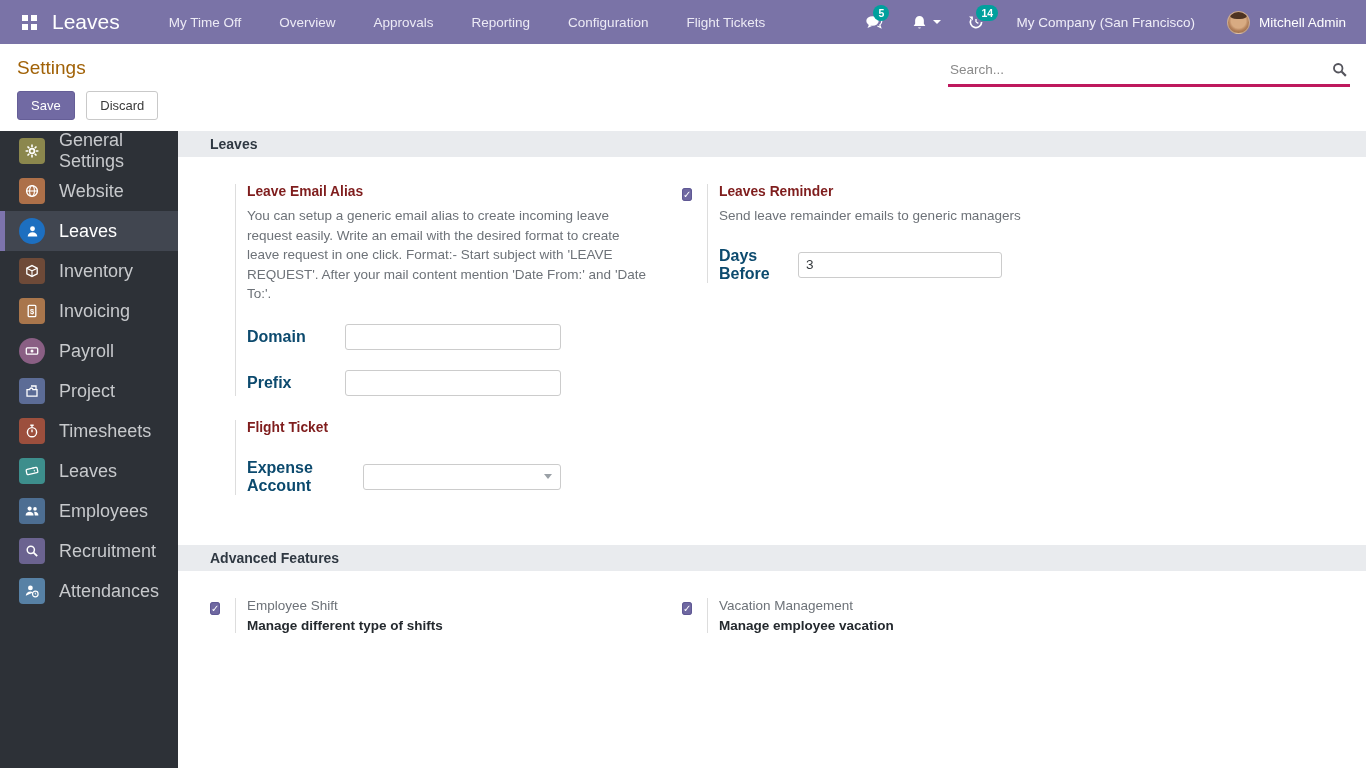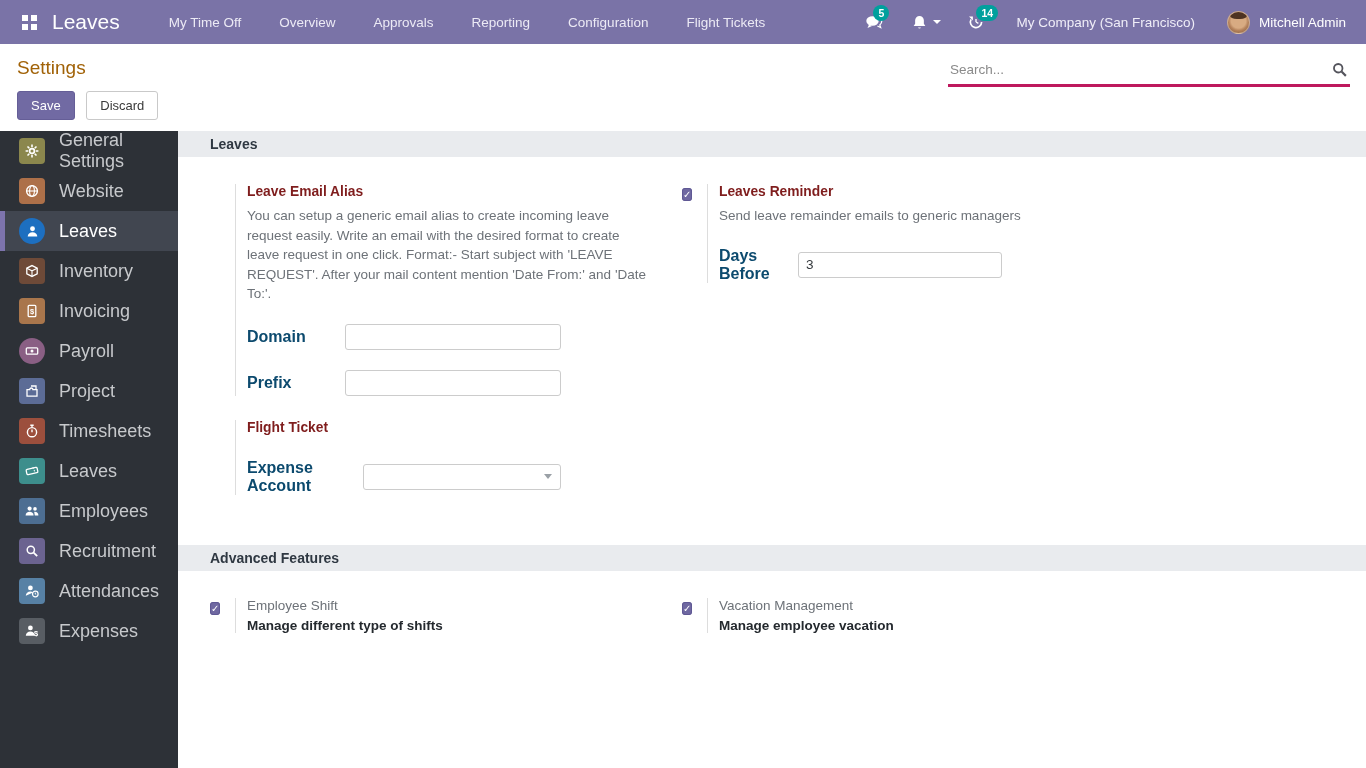--- a/index.html
+++ b/index.html
@@ -316,28 +316,20 @@
       <span>Recruitment</span>
     </div>
     <div class="side-item">
       <span class="side-icon" style="background-color: rgb(87, 129, 165);">
           <svg width="16" height="16">
             <use href="#i-user-clock"></use>
           </svg>
         </span>
       <span>Attendances</span>
     </div>
-    <div class="side-item">
-      <span class="side-icon" style="background-color: rgb(88, 93, 99);">
-          <svg width="16" height="16">
-            <use href="#i-user-dollar"></use>
-          </svg>
-        </span>
-      <span>Expenses</span>
-    </div>
   </aside>
 
   <main class="content">
 
     <div class="band">Leaves</div>
 
     <div class="section-body">
       <div class="col-left">
 
         <div class="setting-box">

